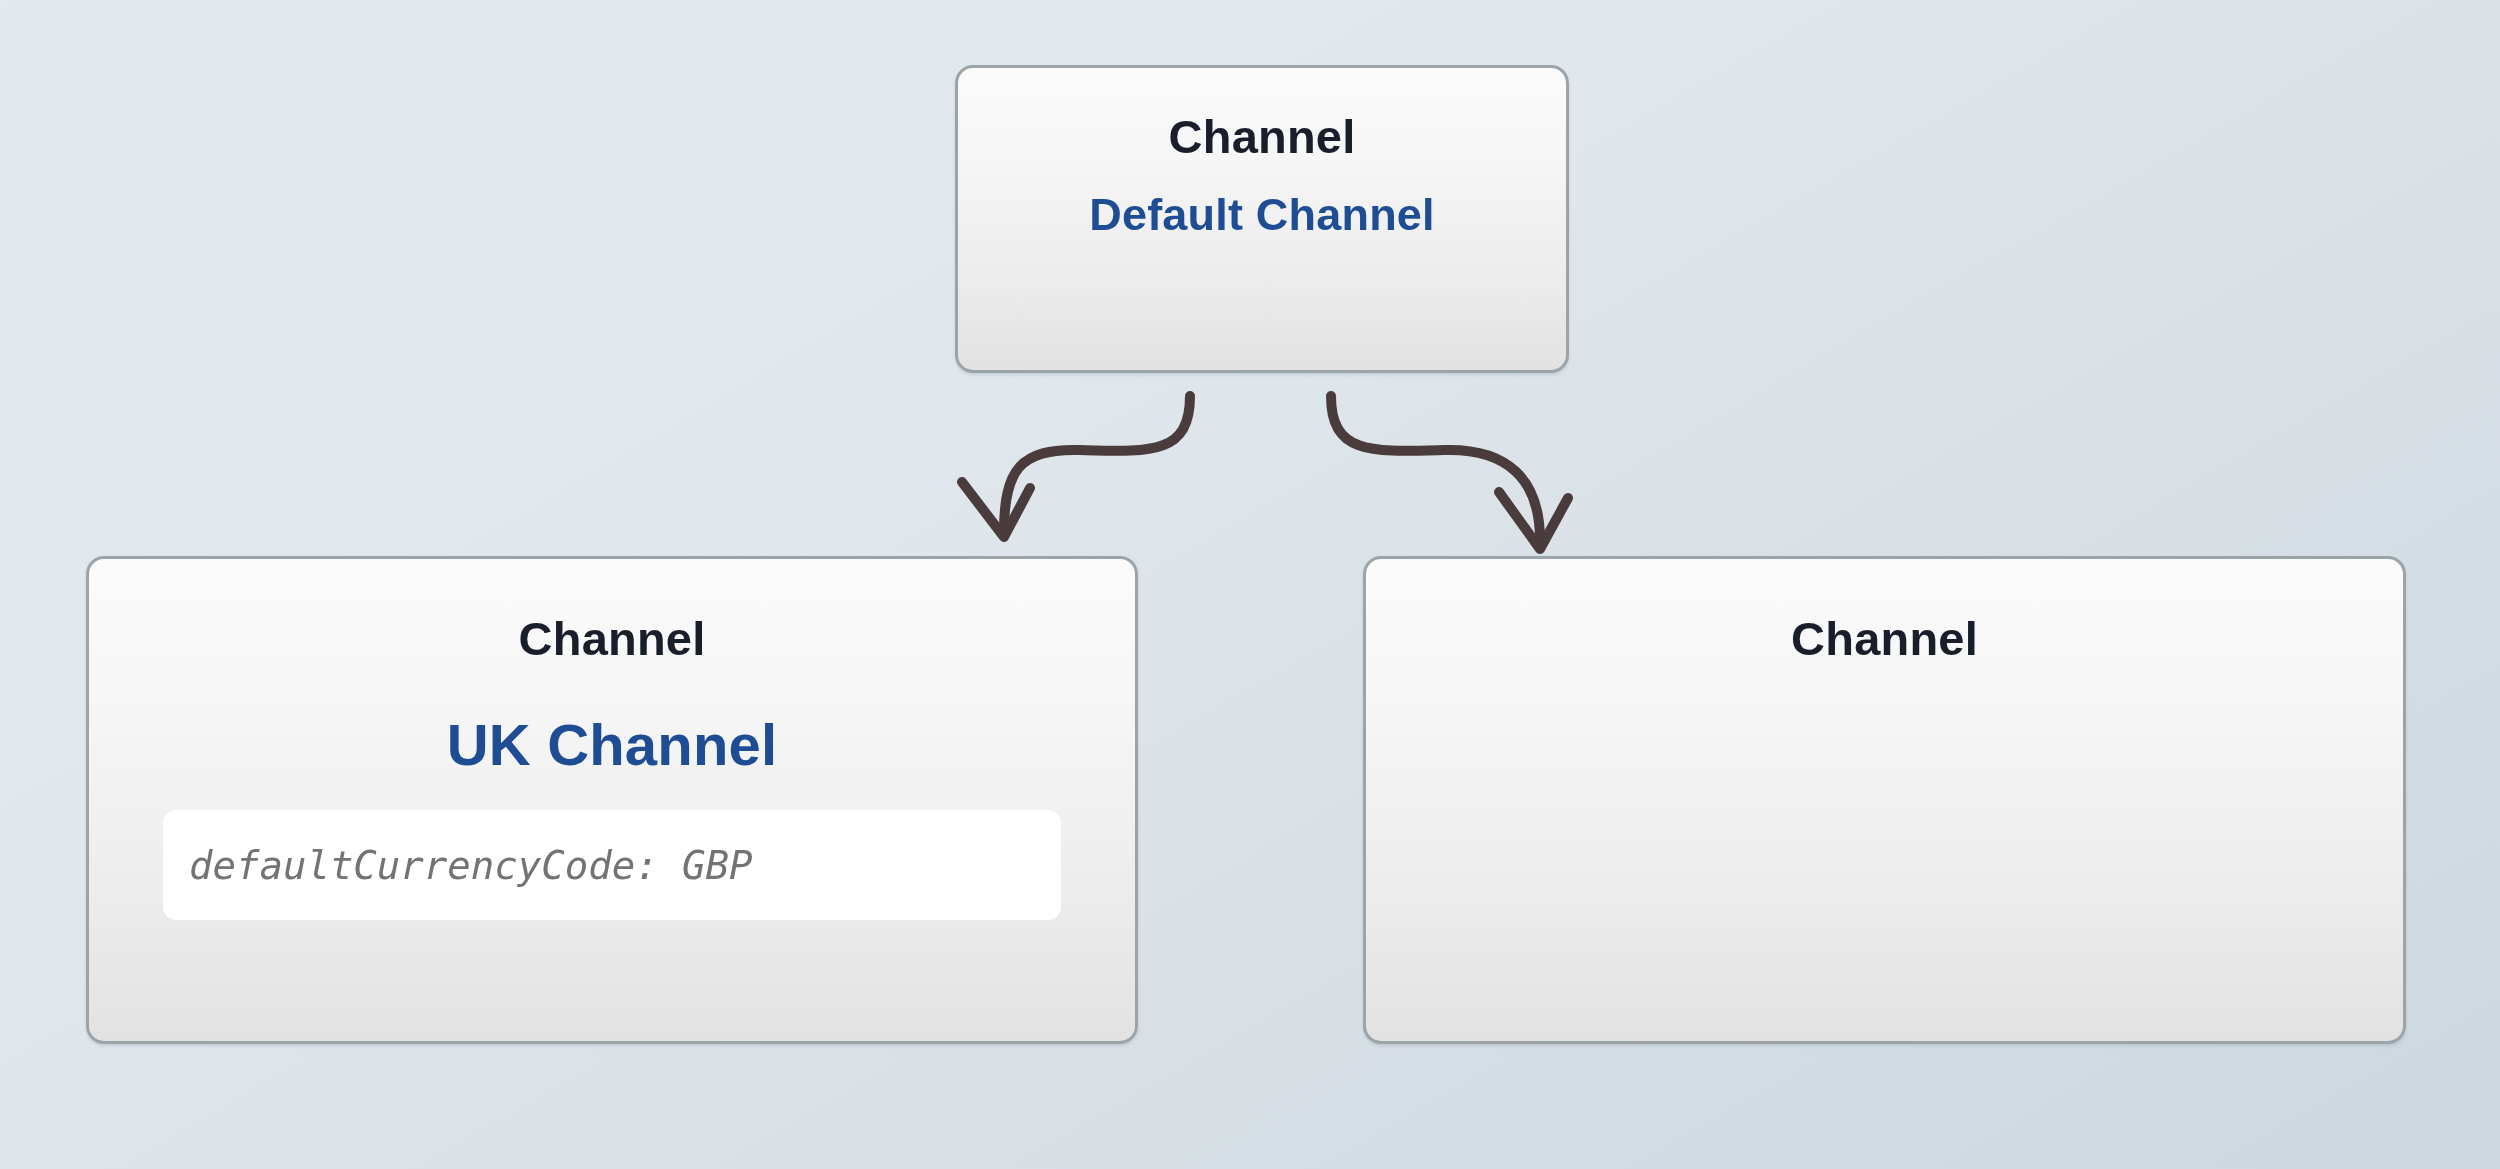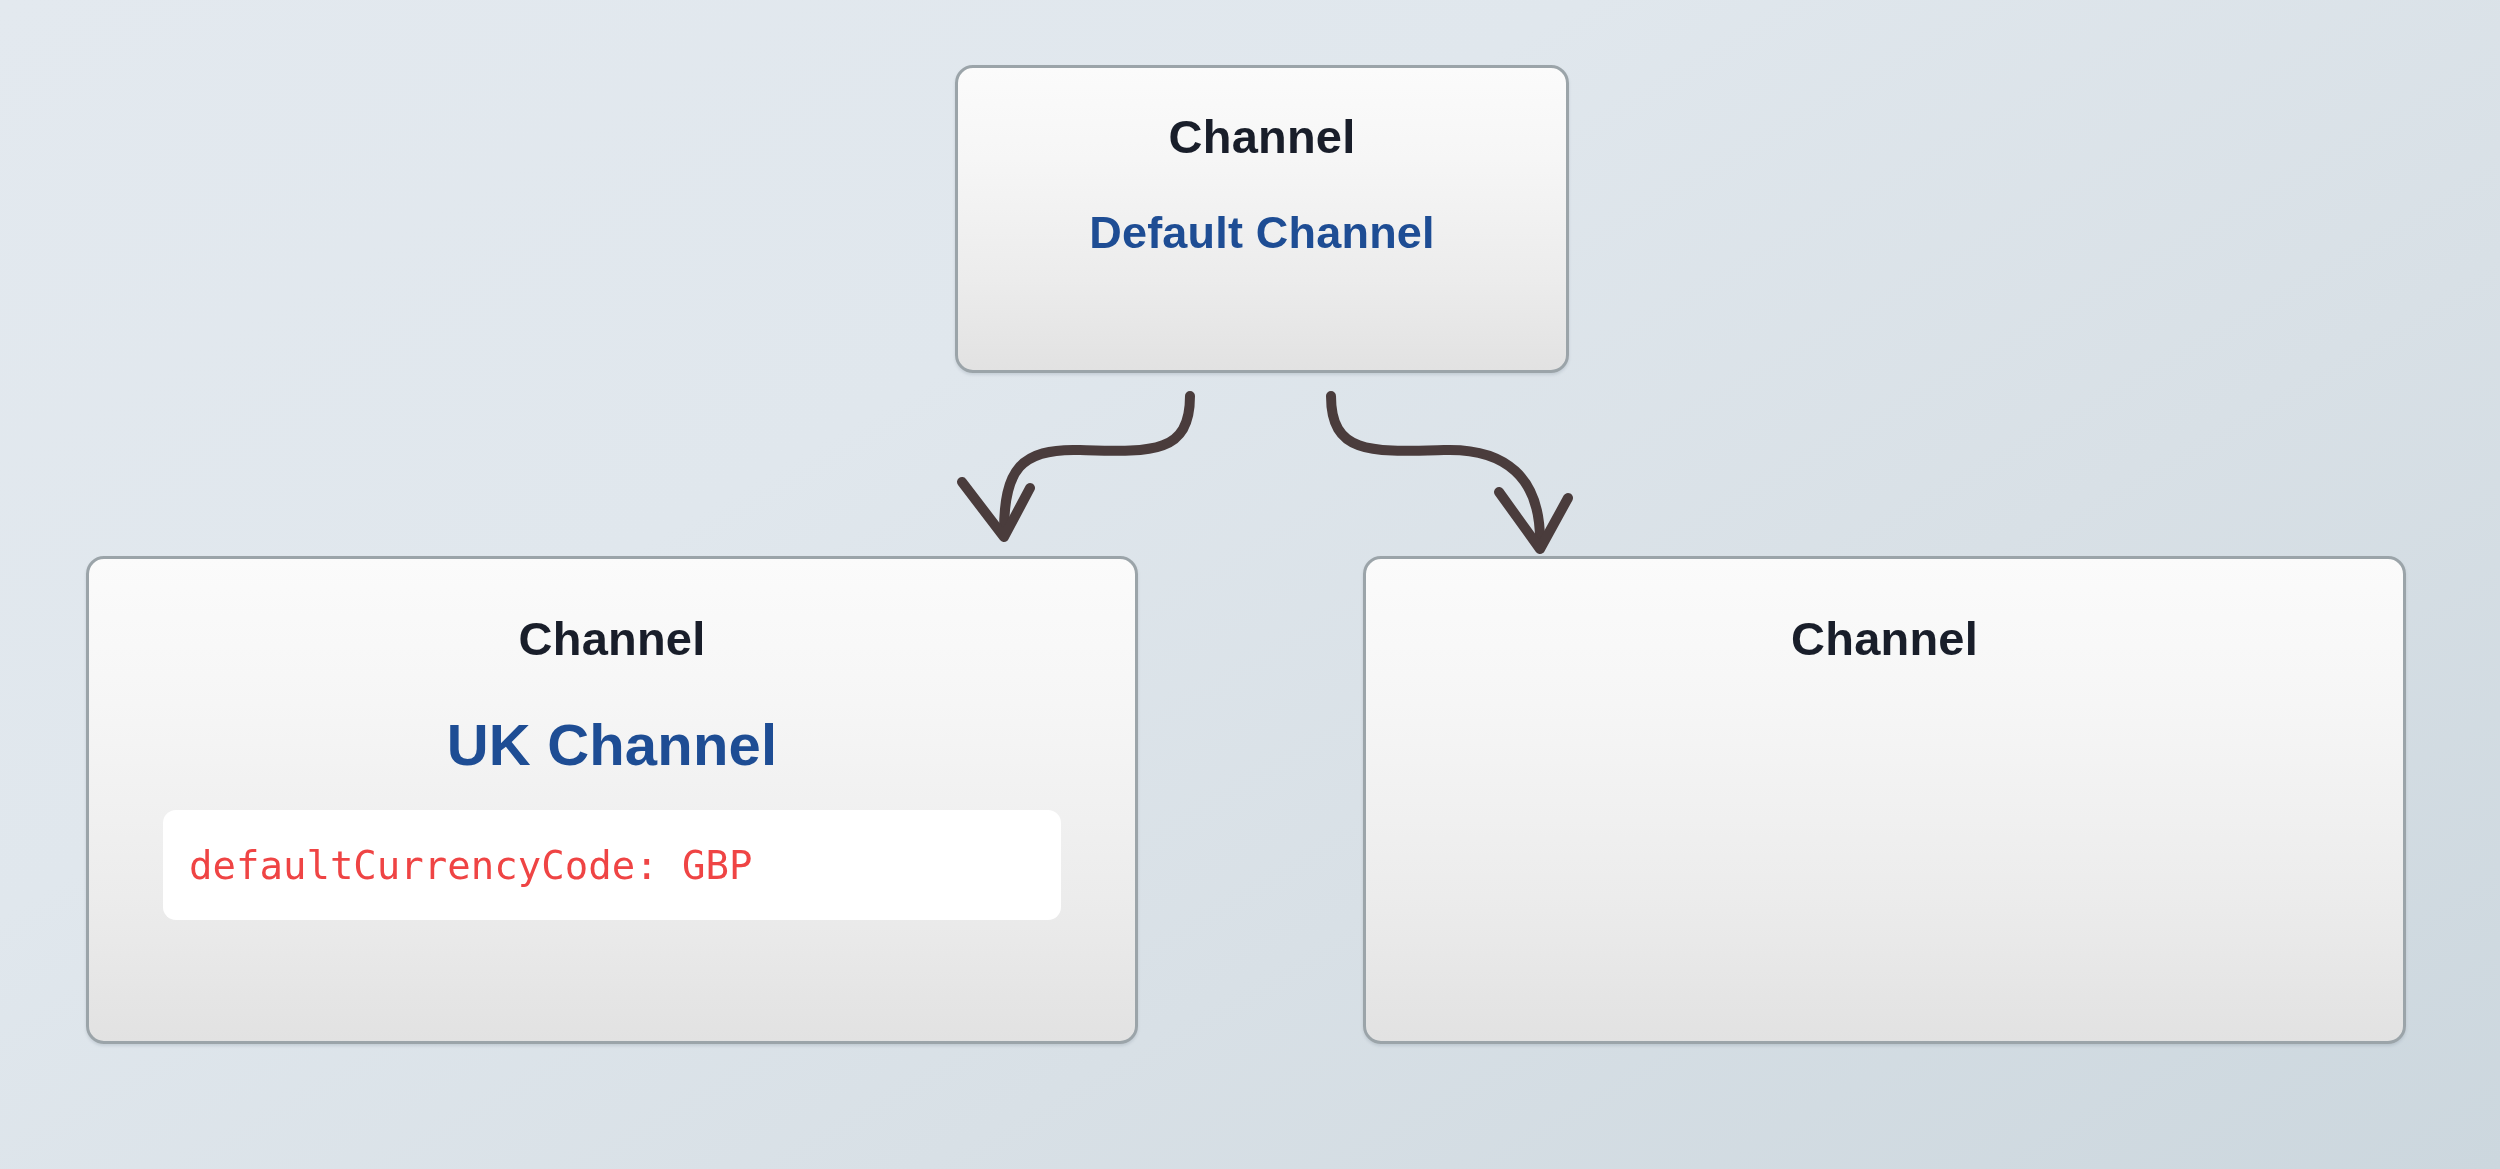--- a/index.html
+++ b/index.html
@@ -57,43 +57,44 @@
     color: #1e4d94;
     text-align: center;
     letter-spacing: 0.2px;
     white-space: nowrap;
   }
 
   .node-attr {
     background: #ffffff;
     border-radius: 13px;
     font-family: "DejaVu Sans Mono", "Liberation Mono", monospace;
-    color: #ef4444;
+    color: #737373;
     white-space: nowrap;
     display: flex;
     align-items: center;
     box-sizing: border-box;
+    font-style: italic;
   }
 
   
   #node-root {
     left: 955px;
     top: 65px;
     width: 614px;
     height: 308px;
   }
   #node-root .node-title {
     font-size: 47px;
     line-height: 1;
     margin-top: 45px;
   }
   #node-root .node-subtitle {
     font-size: 45px;
     line-height: 1;
-    margin-top: 50px;
+    margin-top: 32px;
   }
 
   
   .node-child {
     top: 556px;
     height: 488px;
   }
   #node-uk {
     left: 86px;
     width: 1052px;

